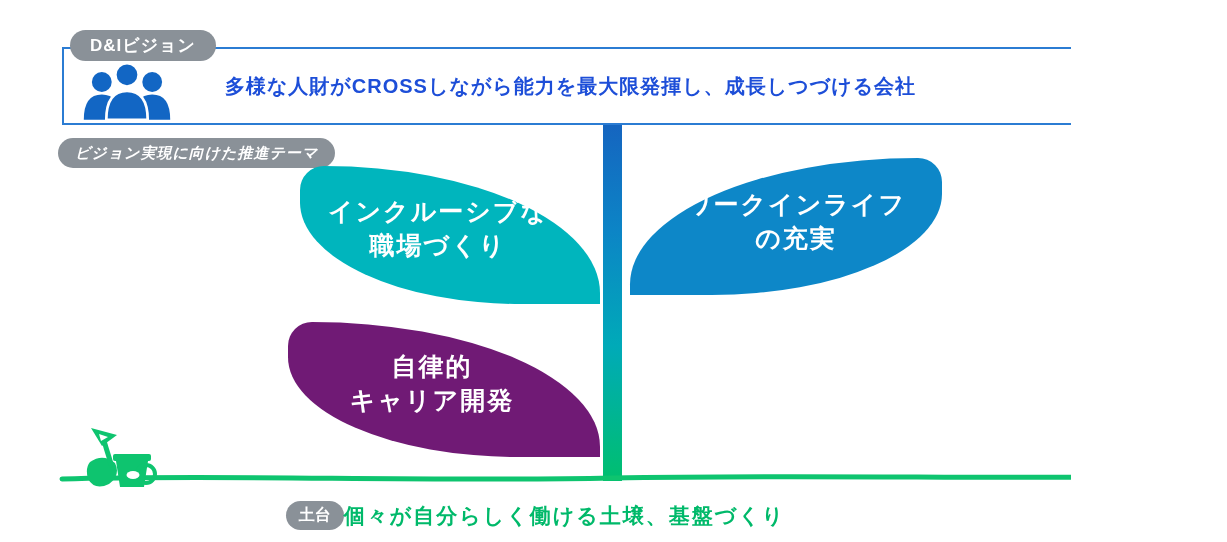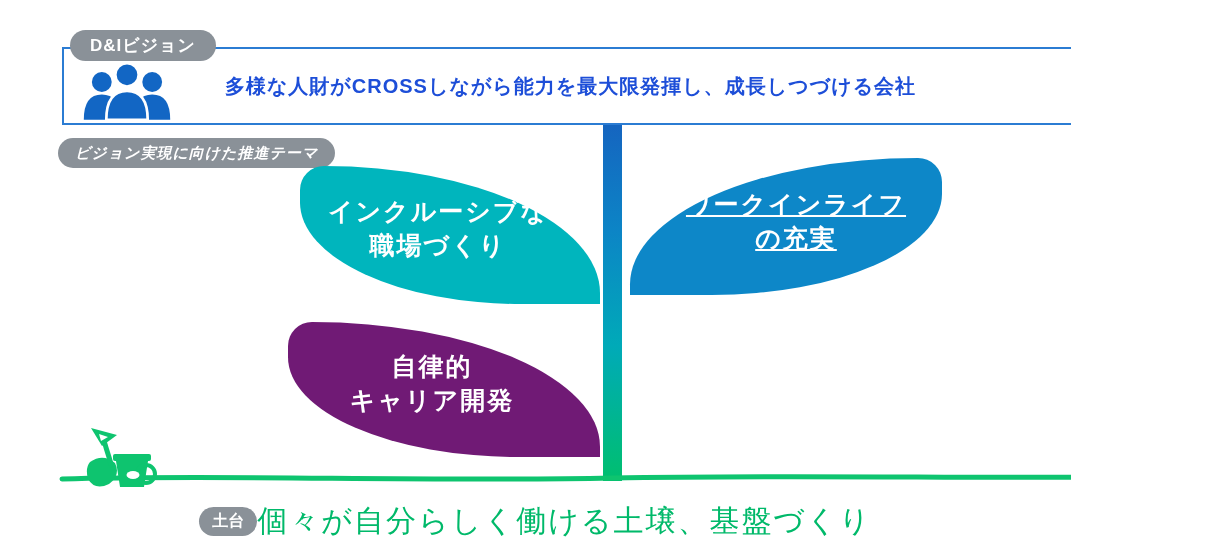--- a/index.html
+++ b/index.html
@@ -24,21 +24,21 @@
   .leaf-right{border-radius:100% 26px 80% 0;padding:0 10px 10px 30px;}
   .leaf-1{left:300px;top:166px;width:300px;height:138px;}
   .leaf-2{left:630px;top:158px;width:312px;height:137px;}
   .leaf-3{left:288px;top:322px;width:312px;height:135px;}
   .leaf-4{left:630px;top:305px;width:320px;height:135px;}
 
   .ground-scene{position:absolute;left:0;top:425px;}
 
   .foundation-row{position:absolute;left:0;right:0;top:501px;display:flex;align-items:center;justify-content:center;}
   .foundation-badge{position:static;height:29px;padding:0 13px;font-size:16px;border-radius:15px;}
-  .foundation-text{color:#00b96a;font-size:30px;font-weight:normal;letter-spacing:2px;white-space:nowrap;}
+  .foundation-text{color:#00b96a;font-size:21px;font-weight:bold;letter-spacing:2px;white-space:nowrap;}
 </style>
 </head>
 <body>
 
 <div class="canvas">
 
   <div class="vision-box"></div>
 
   <div class="badge dni-badge">
     <span>D&amp;Iビジョン</span>
@@ -84,21 +84,21 @@
     <span>ビジョン実現に向けた推進テーマ</span>
   </div>
 
   <div class="stem"></div>
 
   <div class="leaf leaf-left leaf-1" style="background: rgb(0, 181, 189);">
     <span>インクルーシブな</span>
     <span>職場づくり</span>
   </div>
 
-  <div class="leaf leaf-right leaf-2" style="background: rgb(13, 135, 200); text-decoration: underline;">
+  <div class="leaf leaf-right leaf-2" style="background: rgb(13, 135, 200);">
     <span>ワークインライフ</span>
     <span>の充実</span>
   </div>
 
   <div class="leaf leaf-left leaf-3" style="background: #701a75;">
     <span>自律的</span>
     <span>キャリア開発</span>
   </div>
 
 

